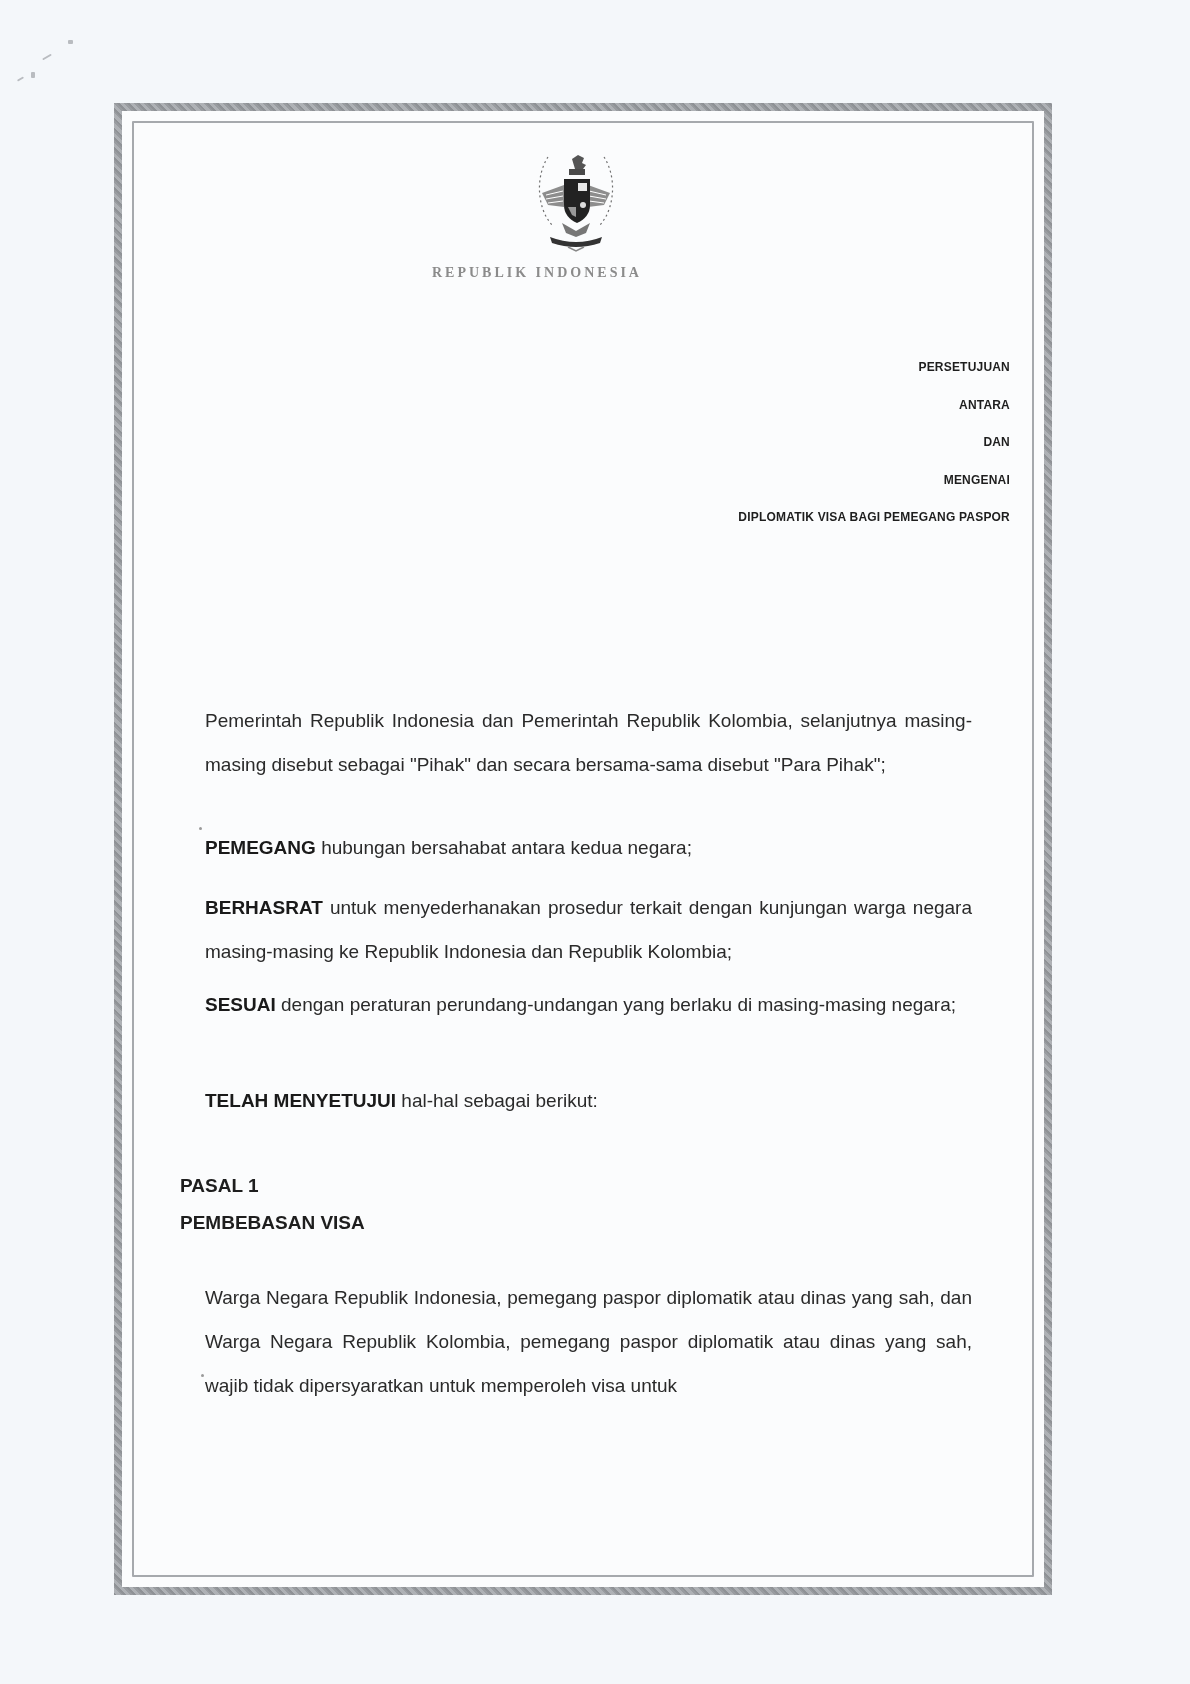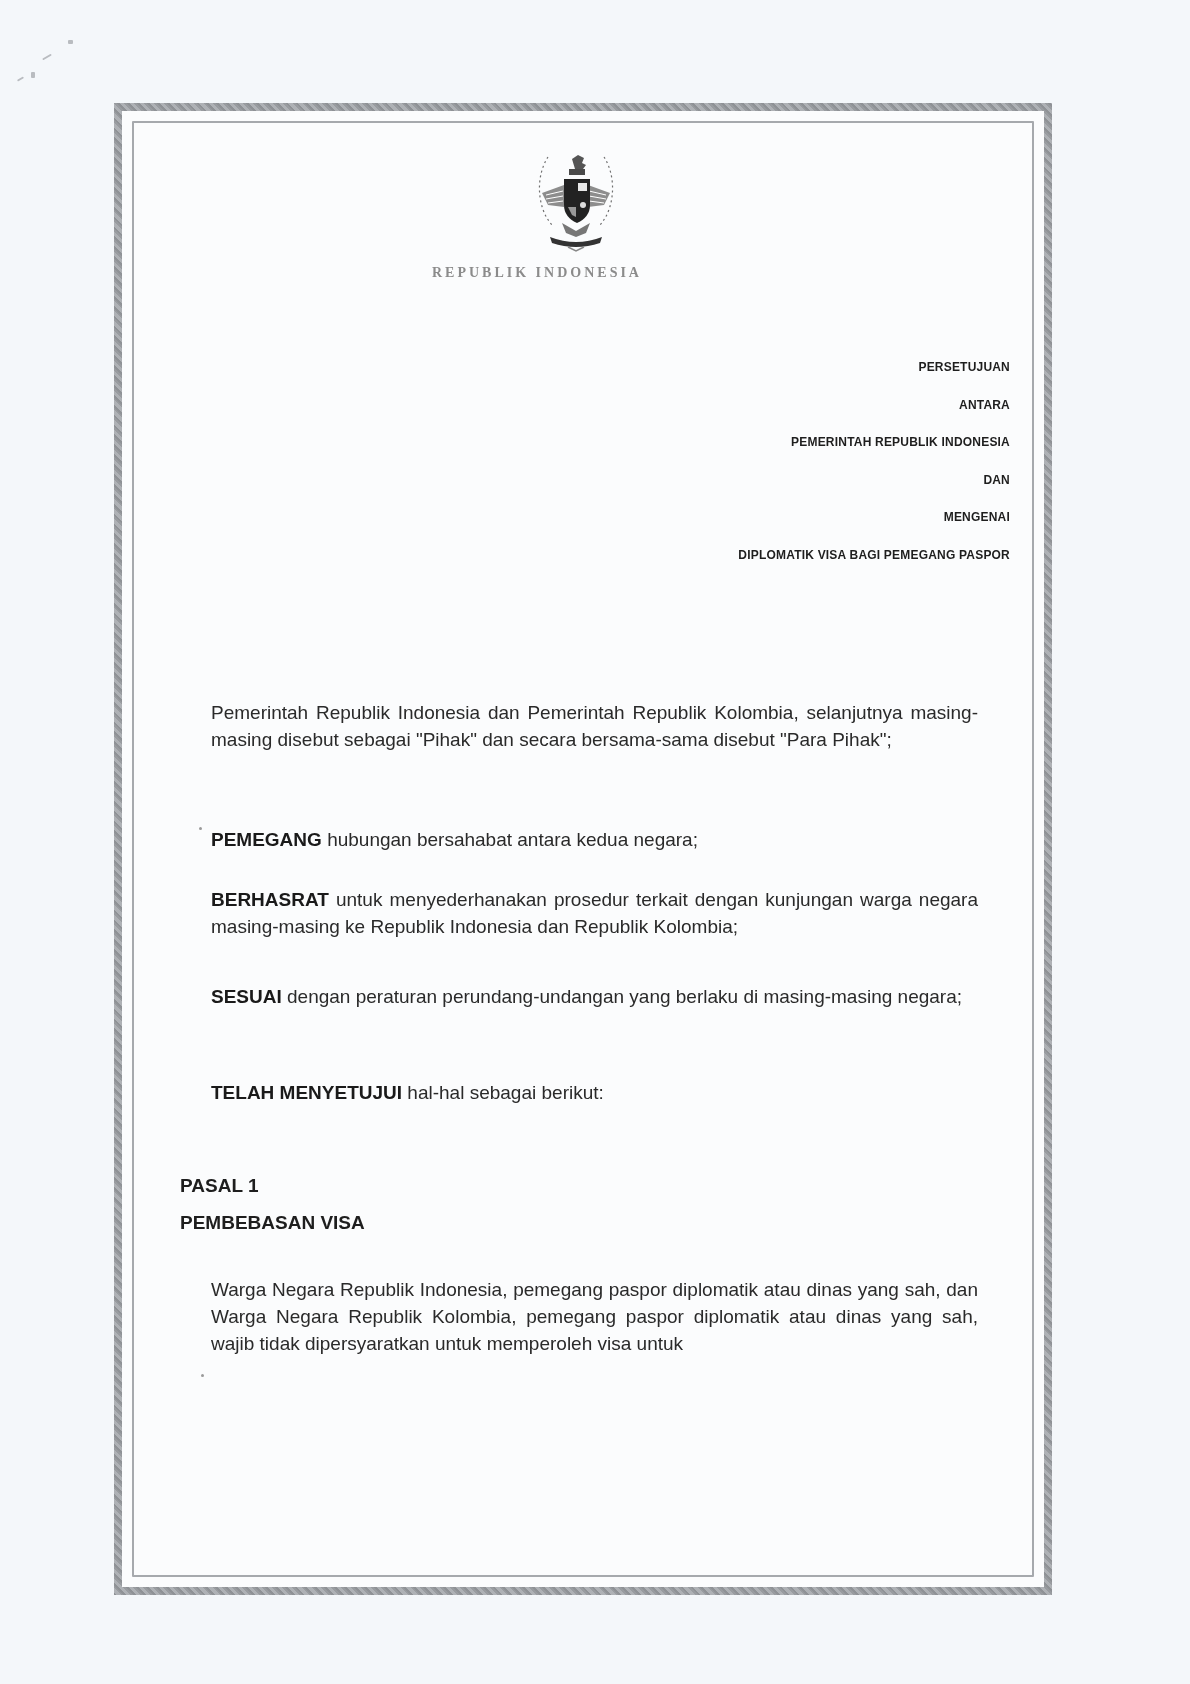--- a/index.html
+++ b/index.html
@@ -78,24 +78,24 @@
     font-weight: bold;
     font-size: 12px;
     line-height: 37.5px;
     height: 37.5px;
     color: #1e1e1e;
     letter-spacing: 0.2px;
     text-align: right;
   }
   .body-block {
     position: absolute;
-    left: 211px;
+    left: 205px;
     width: 767px;
     font-size: 19px;
-    line-height: 27px;
+    line-height: 44px;
     color: #2a2a2a;
   }
   .para {
     text-align: justify;
     text-align-last: left;
     margin: 0;
   }
   .para .kw {
     font-weight: bold;
     color: #1a1a1a;
@@ -161,21 +161,20 @@
     <path d="M22 92 q26 10 52 0 l-2 6 q-24 8 -48 0 z" fill="#333"></path>
     <path d="M40 102 l8 4 l8 -4" stroke="#888" stroke-width="1.5" fill="none"></path>
   </g>
 </svg>
 
 <div class="republic-label">REPUBLIK INDONESIA</div>
 
 <div class="title-block">
   <div class="title-line">PERSETUJUAN</div>
   <div class="title-line">ANTARA</div>
-  <div class="title-line">PEMERINTAH REPUBLIK INDONESIA</div>
   <div class="title-line">DAN</div>
   <div class="title-line">MENGENAI</div>
   <div class="title-line">DIPLOMATIK VISA BAGI PEMEGANG PASPOR</div>
 </div>
 
 <div class="body-block" style="top:699px;">
   <p class="para">Pemerintah Republik Indonesia dan Pemerintah Republik Kolombia, selanjutnya masing-masing disebut sebagai "Pihak" dan secara bersama-sama disebut "Para Pihak";</p>
 </div>
 
 <div class="margin-dot" style="left:199px;top:827px;"></div>

